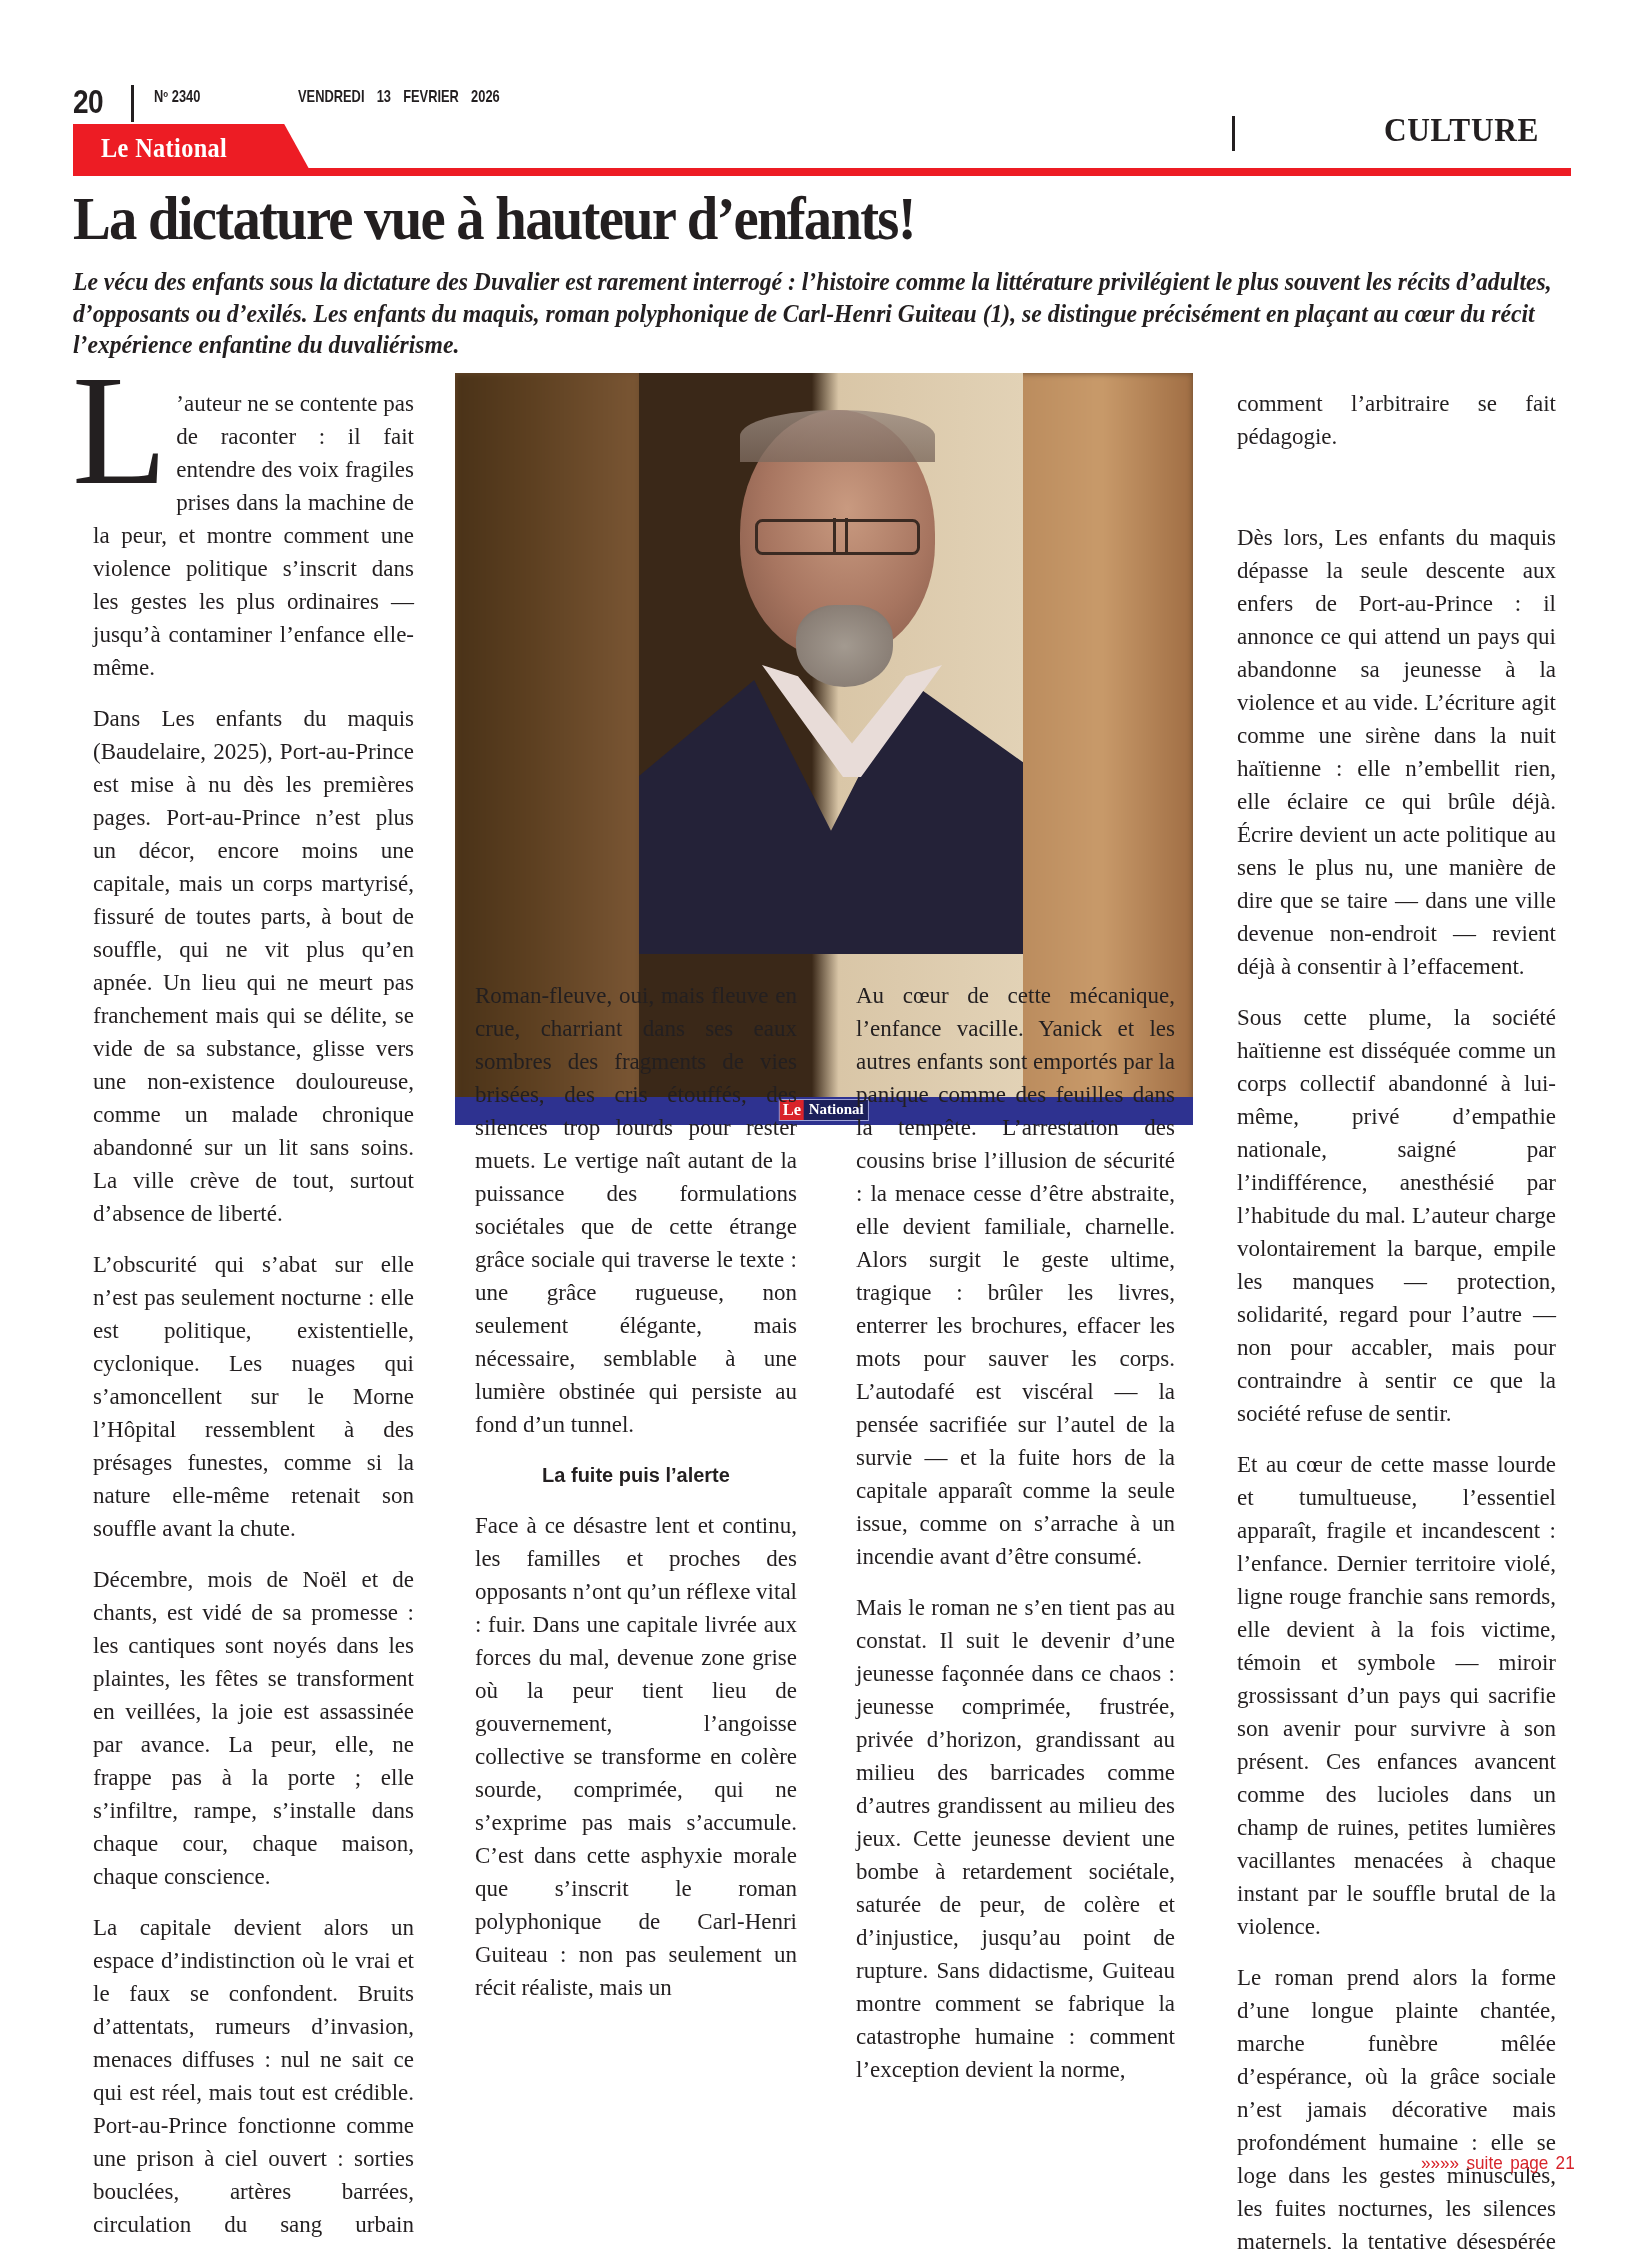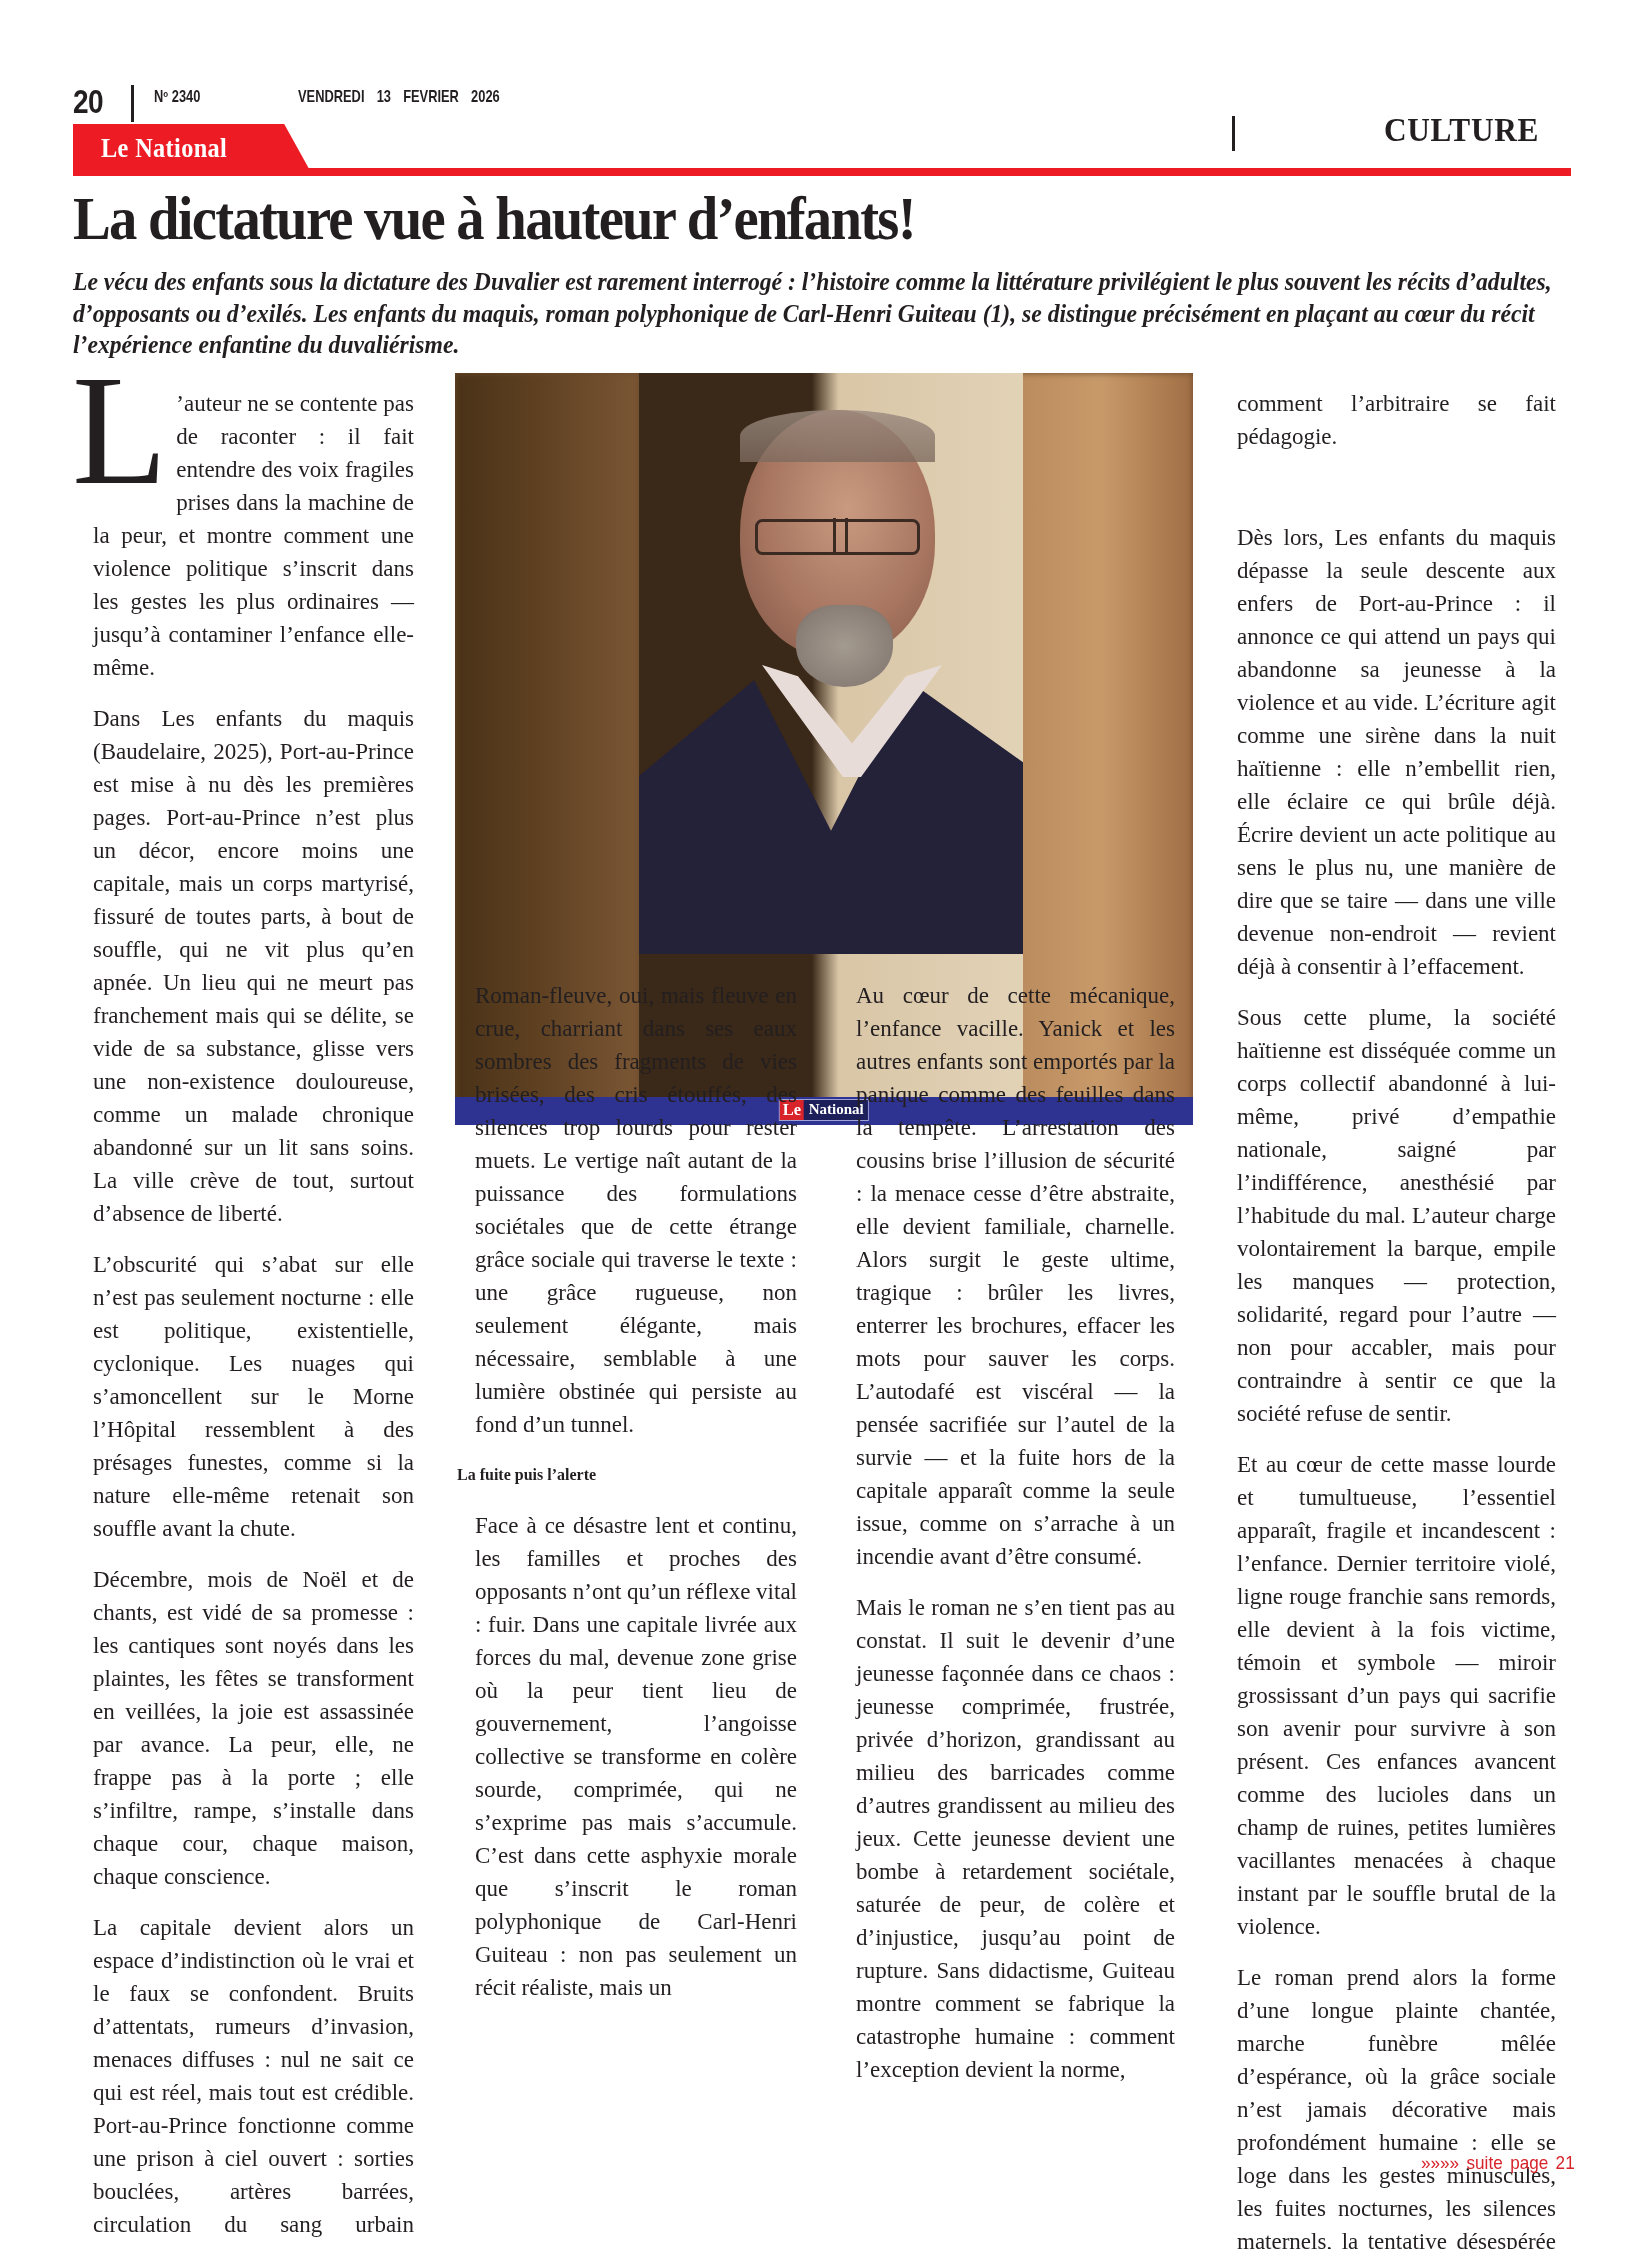--- a/index.html
+++ b/index.html
@@ -27,21 +27,21 @@
   
   .col { position: absolute; font-family: "Liberation Serif", serif; font-size: 23px; line-height: 33px; color: #231f20; text-align: justify; hyphens: manual; }
   .col p { margin: 18px; }
   .col1 { left: 75px; top: 369px; width: 357px; }
   .col2 { left: 457px; top: 961px; width: 358px; }
   .col3 { left: 838px; top: 961px; width: 355px; }
   .col4 { left: 1219px; top: 369px; width: 355px; }
 
   .dropcap { float: left; font-family: "Liberation Serif", serif; font-size: 156px; line-height: 112px; height: 115px; margin: 6px 9px 0 -3px; color: #231f20; }
   .gap { height: 32px; }
-  .subhead { font-family: Liberation Serif, serif; font-weight: bold; font-size: 16px; line-height: 32px; margin: 13.5px 0 16.5px 0; text-align: left; }
+  .subhead { font-family: Liberation Sans, sans-serif; font-weight: bold; font-size: 20px; line-height: 32px; margin: 13.5px 0 16.5px 0; text-align: center; }
   .suite { position: absolute; right: 75px; top: 2152px; font-family: "Liberation Sans", sans-serif; font-size: 19px; color: #d7242b; word-spacing: 3px; transform: scaleX(0.9); transform-origin: right center; white-space: nowrap; }
 
   
   .photo { position: absolute; left: 455px; top: 373px; width: 738px; height: 752px; overflow: hidden; background: #6a4a2c; }
   .photo-bg-left { position: absolute; left: 0; top: 0; width: 184px; height: 100%; background: linear-gradient(90deg, #4a3218 0%, #5c3f20 40%, #7a5634 100%); filter: blur(3px); }
   .photo-bg-right { position: absolute; right: 0; top: 0; width: 184px; height: 100%; background: linear-gradient(90deg, #b98a5c 0%, #c89a6a 50%, #a06e44 100%); filter: blur(3px); }
   .photo-center { position: absolute; left: 184px; top: 0; width: 384px; height: 100%; background: linear-gradient(90deg, #3a2818 0%, #3a2818 45%, #d9c6a7 52%, #e2d2b6 100%); }
   .person-head { position: absolute; left: 285px; top: 37px; width: 195px; height: 247px; border-radius: 50% 50% 46% 46%; background: radial-gradient(ellipse at 55% 40%, #c99a80 0%, #a77560 55%, #7e5444 100%); }
   .person-hair { position: absolute; left: 285px; top: 37px; width: 195px; height: 52px; border-radius: 50% 50% 0 0; background: linear-gradient(180deg, #9a8a80, #7d6a5e); opacity: 0.8; }
   .glasses { position: absolute; left: 300px; top: 146px; width: 165px; height: 36px; border: 3.7px solid #3a2a22; border-radius: 7.5px; }

